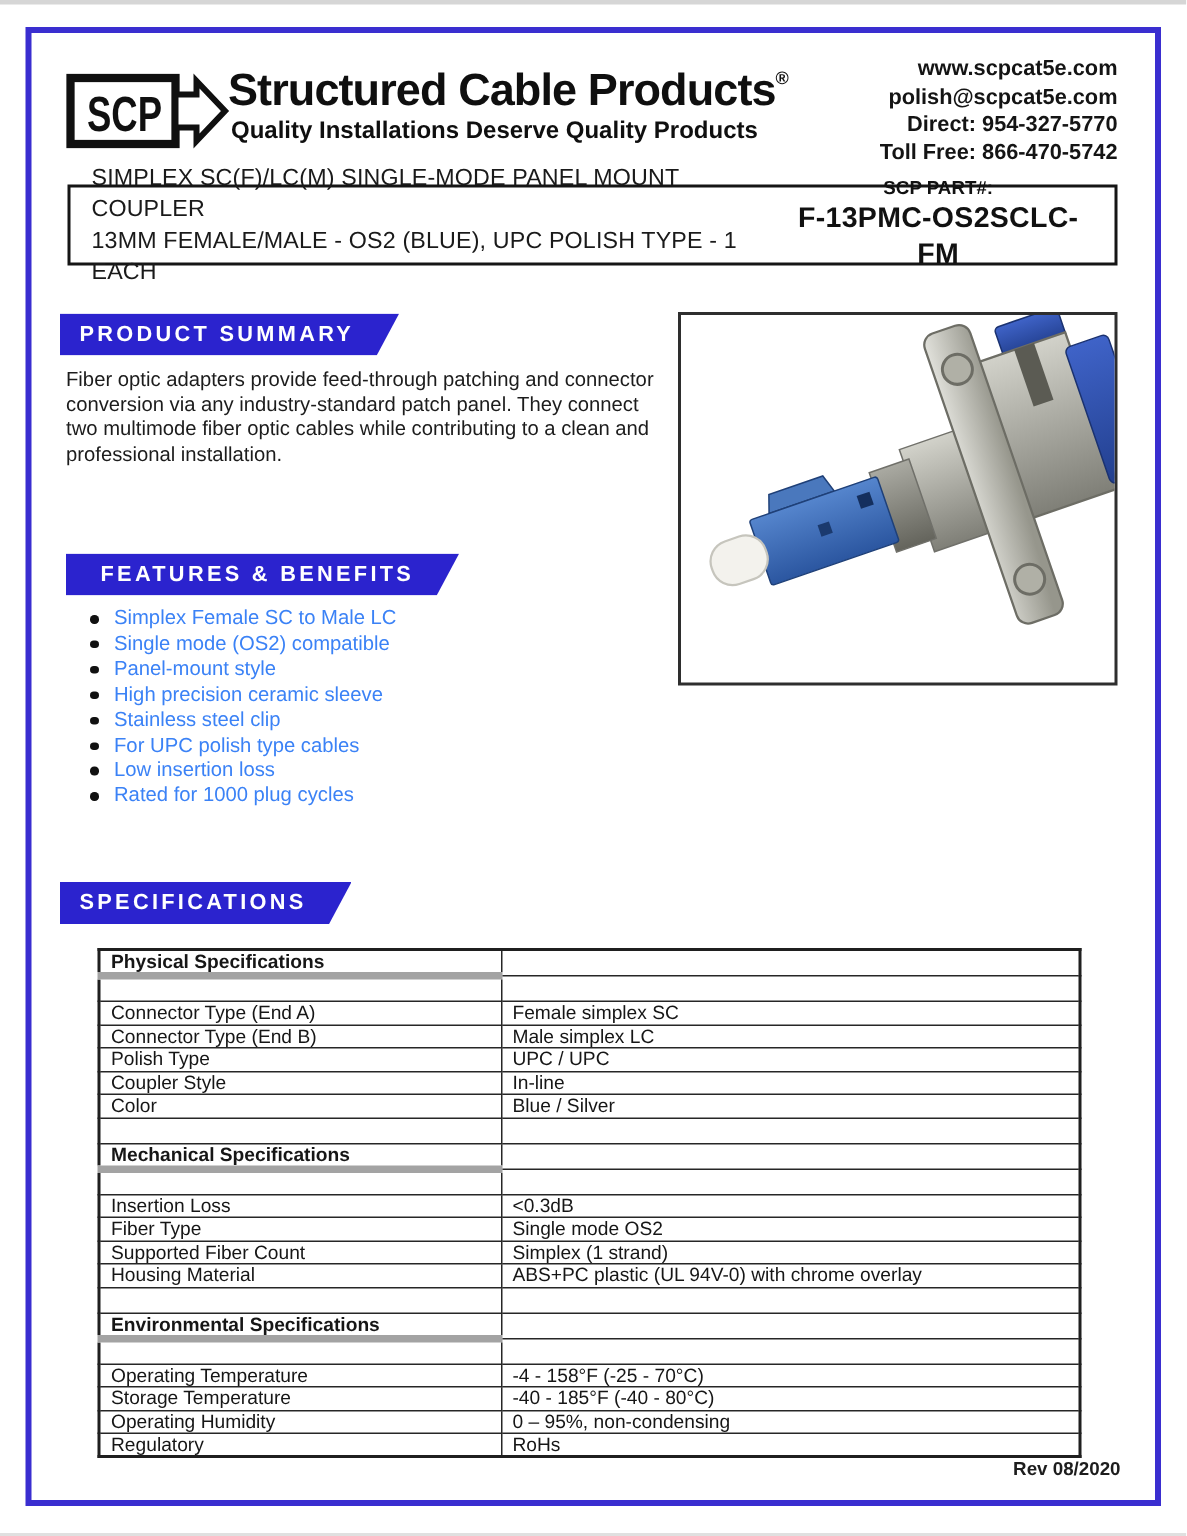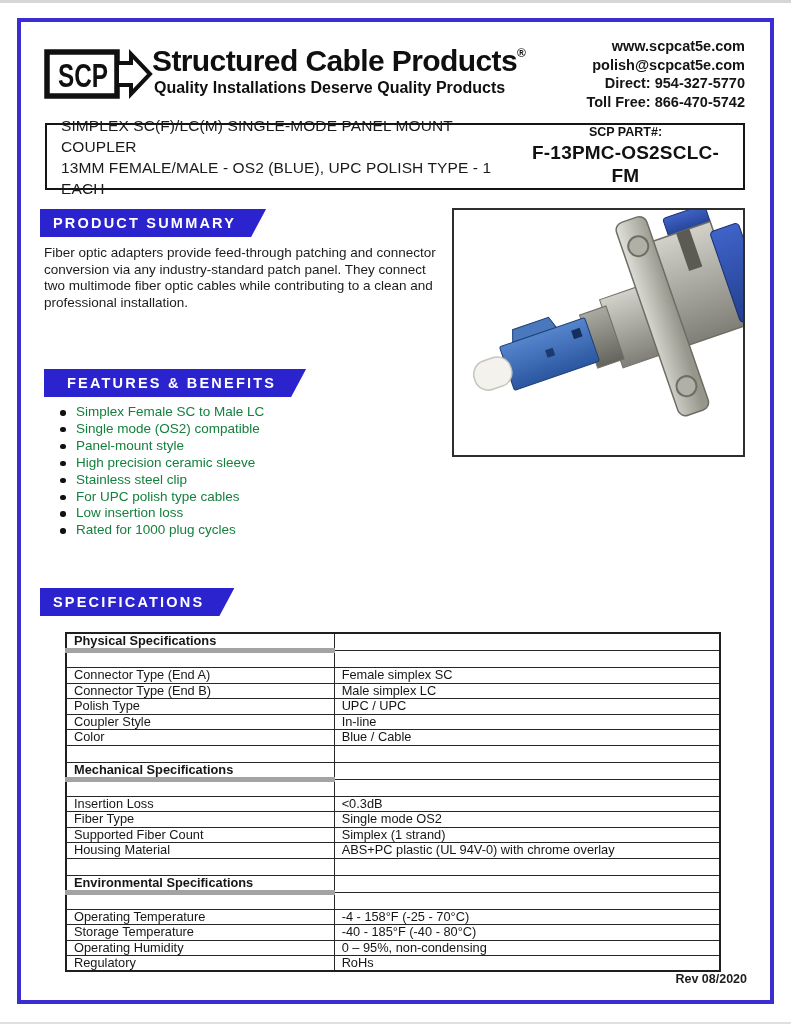--- a/index.html
+++ b/index.html
@@ -18,41 +18,41 @@
 
   
   .logo-mark{position:absolute;left:43px;top:44px;width:110px;height:60px;}
   .brand-block{position:absolute;left:152px;top:44px;}
   .brand-line{font-size:30px;font-weight:800;letter-spacing:-0.6px;color:#0f0f0f;white-space:nowrap;}
   .brand-line sup{font-size:12px;vertical-align:14px;}
   .tagline{font-size:16px;font-weight:800;color:#0f0f0f;margin-left:2px;margin-top:1px;white-space:nowrap;}
   .contact{position:absolute;right:46px;top:37px;text-align:right;font-size:14.5px;font-weight:700;line-height:18.5px;color:#141414;}
 
   
-  .title-box{position:absolute;left:45px;top:123px;width:700px;height:67px;border:2.5px solid #151515;display:flex;align-items:center;justify-content:space-between;padding:0 14px;background:#fff;}
+  .title-box{position:absolute;left:45px;top:123px;width:700px;height:54px;border:2.5px solid #151515;display:flex;align-items:center;justify-content:space-between;padding:0 14px;background:#fff;}
   .title-lines{font-size:15.5px;line-height:21px;color:#1a1a1a;letter-spacing:0.1px;}
   .part-block{text-align:center;line-height:1.25;}
   .part-label{font-size:12.5px;font-weight:700;color:#111;}
   .part-number{font-size:19px;font-weight:700;color:#111;letter-spacing:0.2px;}
 
   
   .banner{position:absolute;background:var(--banner-blue);color:#ffffff;font-weight:700;font-size:14.5px;letter-spacing:2.2px;padding:6px 30px 6px 13px;clip-path:polygon(0 0,100% 0,calc(100% - 15px) 100%,0 100%);white-space:nowrap;}
   .banner.summary{left:40px;top:209px;}
   .banner.features{left:44px;top:369px;padding-left:23px;}
   .banner.specs{left:40px;top:588px;}
 
   .summary-body{position:absolute;left:44px;top:245px;width:400px;font-size:13.5px;line-height:16.5px;color:#1c1c1c;}
 
   
   .photo-box{position:absolute;left:452px;top:208px;width:293px;height:249px;border:2px solid #2e2e2e;background:#ffffff;}
   .photo-box svg{display:block;width:100%;height:100%;}
 
   
   .features-list{position:absolute;left:56px;top:404px;width:340px;list-style:none;}
-  .features-list li{position:relative;padding-left:20px;font-size:13.5px;line-height:16.9px;color:#15803d;}
+  .features-list li{position:relative;padding-left:20px;font-size:13.5px;line-height:16.9px;color:#3b82f6;}
   .features-list li::before{content:"";position:absolute;left:4px;top:6px;width:5.5px;height:5.5px;border-radius:50%;background:#111;}
 
   
   .spec-table{position:absolute;left:65px;top:632px;width:656px;border-collapse:collapse;border:2px solid var(--table-border);font-size:12.8px;color:#161616;}
   .spec-table td{border:1px solid #262626;height:15.5px;padding:0 7px;line-height:14px;vertical-align:middle;}
   .spec-table td:first-child{width:41%;}
   .spec-table tr.row-section td{font-weight:700;}
   .spec-table tr.row-section td:first-child{border-bottom:5px solid #a3a3a3;}
   .spec-table tr.row-spacer td{height:17px;}
 
@@ -174,21 +174,21 @@
         <tr class="row-data">
           <td>Polish Type</td>
           <td>UPC / UPC</td>
         </tr>
         <tr class="row-data">
           <td>Coupler Style</td>
           <td>In-line</td>
         </tr>
         <tr class="row-data">
           <td>Color</td>
-          <td>Blue / Cable</td>
+          <td>Blue / Silver</td>
         </tr>
         <tr class="row-spacer">
           <td></td>
           <td></td>
         </tr>
         <tr class="row-section">
           <td>Mechanical Specifications</td>
           <td></td>
         </tr>
         <tr class="row-spacer">

